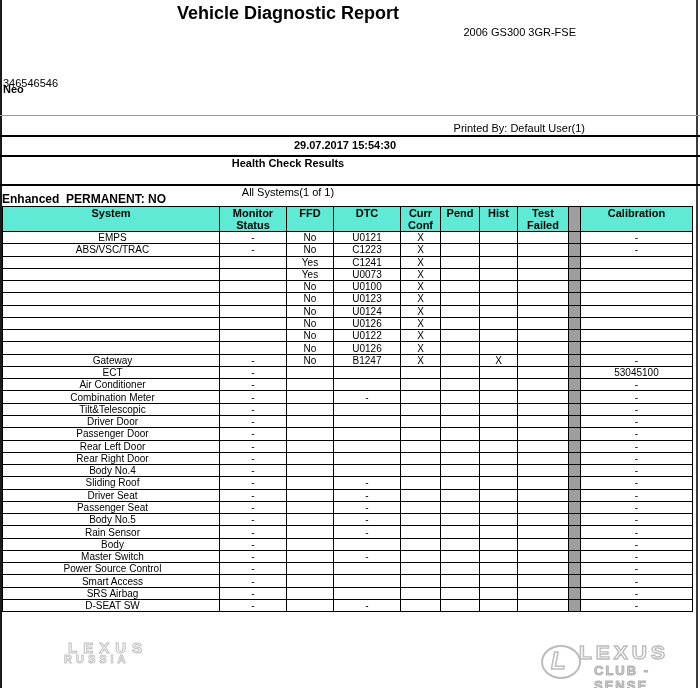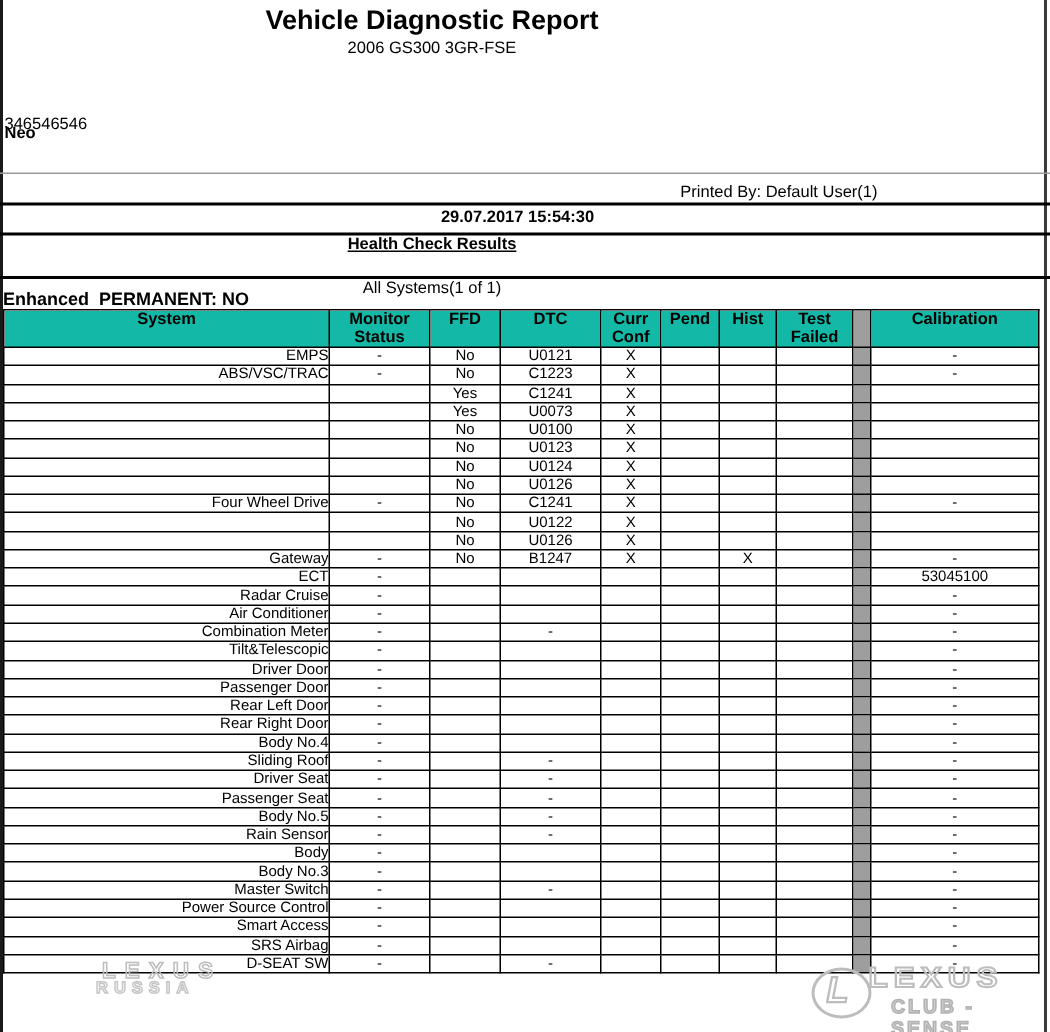--- a/index.html
+++ b/index.html
@@ -7,41 +7,41 @@
     width:700px;height:688px;position:relative;overflow:hidden;
     background:#ffffff;color:#000;
     font-family:"Liberation Sans", sans-serif;
   }
   .abs{position:absolute;}
   .center{left:0;width:576px;text-align:center;}
   .hr{position:absolute;left:0;width:700px;background:#000;}
   .hr-thin{height:1px;background:#9a9a9a;}
   .hr-thick{height:2px;}
   .page-title{top:3px;font-size:18px;font-weight:bold;}
-  .page-subtitle{top:26px;font-size:11px;}
+  .page-subtitle{top:26px;font-size:11px;text-align:right;}
   .owner-name{left:3px;top:83px;font-size:11px;font-weight:bold;}
   .owner-id{left:3px;top:77px;font-size:11px;}
   .printed-by{left:0;top:122px;width:585px;text-align:right;font-size:11px;}
   .datetime{left:0;top:139px;width:690px;text-align:center;font-size:11px;font-weight:bold;}
-  .section-title{top:157px;font-size:11px;font-weight:bold;text-decoration:underline;}
+  .section-title{top:157px;font-size:11px;font-weight:bold;}
   .section-subtitle{top:170px;font-size:11px;margin-top:16px;}
   .enhanced{left:2px;top:192px;font-size:12px;font-weight:bold;white-space:pre;}
   .edge-left{left:0;top:0;width:2px;height:688px;background:#1a1a1a;}
   .edge-right{left:696px;top:0;width:2px;height:688px;background:#3a3a3a;}
 
   .report-table{position:absolute;left:2px;top:206px;}
   table{border-collapse:collapse;table-layout:fixed;width:690px;}
   th,td{border:1px solid #000;overflow:hidden;padding:0;}
   thead th{
-    background:#14b8a6;font-size:11px;font-weight:bold;line-height:11.5px;
+    background:#5eead4;font-size:11px;font-weight:bold;line-height:11.5px;
     vertical-align:top;padding-top:1px;white-space:normal;height:22px;
   }
   tbody tr{height:12.28px;}
   tbody td{font-size:10px;line-height:11px;text-align:center;white-space:nowrap;}
-  tbody td.c-system{text-align:right;padding-left:3px;}
+  tbody td.c-system{text-align:center;padding-left:3px;}
   .sep{background:#9e9e9e;}
 
   .wm{pointer-events:none;z-index:5;font-weight:bold;}
   .wm-outline{color:rgba(255,255,255,0.15);-webkit-text-stroke:1px #bdbdbd;}
   .wm-left-brand{left:68px;top:639px;font-size:15px;letter-spacing:6px;}
   .wm-left-sub{left:64px;top:653px;font-size:11px;letter-spacing:4px;-webkit-text-stroke:1px #c6c6c6;}
   .wm-logo{
     left:541px;top:645px;width:40px;height:34px;border:2.5px solid #bdbdbd;
     border-radius:50%;box-sizing:border-box;
   }
@@ -195,32 +195,20 @@
           <td class="c-ffd">No</td>
           <td class="c-dtc">U0126</td>
           <td class="c-curr-conf">X</td>
           <td class="c-pend"></td>
           <td class="c-hist"></td>
           <td class="c-test-failed"></td>
           <td class="c-separator sep"></td>
           <td class="c-calibration"></td>
         </tr>
         <tr>
-          <td class="c-system">Four Wheel Drive</td>
-          <td class="c-monitor-status">-</td>
-          <td class="c-ffd">No</td>
-          <td class="c-dtc">C1241</td>
-          <td class="c-curr-conf">X</td>
-          <td class="c-pend"></td>
-          <td class="c-hist"></td>
-          <td class="c-test-failed"></td>
-          <td class="c-separator sep"></td>
-          <td class="c-calibration">-</td>
-        </tr>
-        <tr>
           <td class="c-system"></td>
           <td class="c-monitor-status"></td>
           <td class="c-ffd">No</td>
           <td class="c-dtc">U0122</td>
           <td class="c-curr-conf">X</td>
           <td class="c-pend"></td>
           <td class="c-hist"></td>
           <td class="c-test-failed"></td>
           <td class="c-separator sep"></td>
           <td class="c-calibration"></td>
@@ -255,32 +243,20 @@
           <td class="c-ffd"></td>
           <td class="c-dtc"></td>
           <td class="c-curr-conf"></td>
           <td class="c-pend"></td>
           <td class="c-hist"></td>
           <td class="c-test-failed"></td>
           <td class="c-separator sep"></td>
           <td class="c-calibration">53045100</td>
         </tr>
         <tr>
-          <td class="c-system">Radar Cruise</td>
-          <td class="c-monitor-status">-</td>
-          <td class="c-ffd"></td>
-          <td class="c-dtc"></td>
-          <td class="c-curr-conf"></td>
-          <td class="c-pend"></td>
-          <td class="c-hist"></td>
-          <td class="c-test-failed"></td>
-          <td class="c-separator sep"></td>
-          <td class="c-calibration">-</td>
-        </tr>
-        <tr>
           <td class="c-system">Air Conditioner</td>
           <td class="c-monitor-status">-</td>
           <td class="c-ffd"></td>
           <td class="c-dtc"></td>
           <td class="c-curr-conf"></td>
           <td class="c-pend"></td>
           <td class="c-hist"></td>
           <td class="c-test-failed"></td>
           <td class="c-separator sep"></td>
           <td class="c-calibration">-</td>
@@ -424,32 +400,20 @@
           <td class="c-dtc">-</td>
           <td class="c-curr-conf"></td>
           <td class="c-pend"></td>
           <td class="c-hist"></td>
           <td class="c-test-failed"></td>
           <td class="c-separator sep"></td>
           <td class="c-calibration">-</td>
         </tr>
         <tr>
           <td class="c-system">Body</td>
-          <td class="c-monitor-status">-</td>
-          <td class="c-ffd"></td>
-          <td class="c-dtc"></td>
-          <td class="c-curr-conf"></td>
-          <td class="c-pend"></td>
-          <td class="c-hist"></td>
-          <td class="c-test-failed"></td>
-          <td class="c-separator sep"></td>
-          <td class="c-calibration">-</td>
-        </tr>
-        <tr>
-          <td class="c-system">Body No.3</td>
           <td class="c-monitor-status">-</td>
           <td class="c-ffd"></td>
           <td class="c-dtc"></td>
           <td class="c-curr-conf"></td>
           <td class="c-pend"></td>
           <td class="c-hist"></td>
           <td class="c-test-failed"></td>
           <td class="c-separator sep"></td>
           <td class="c-calibration">-</td>
         </tr>

